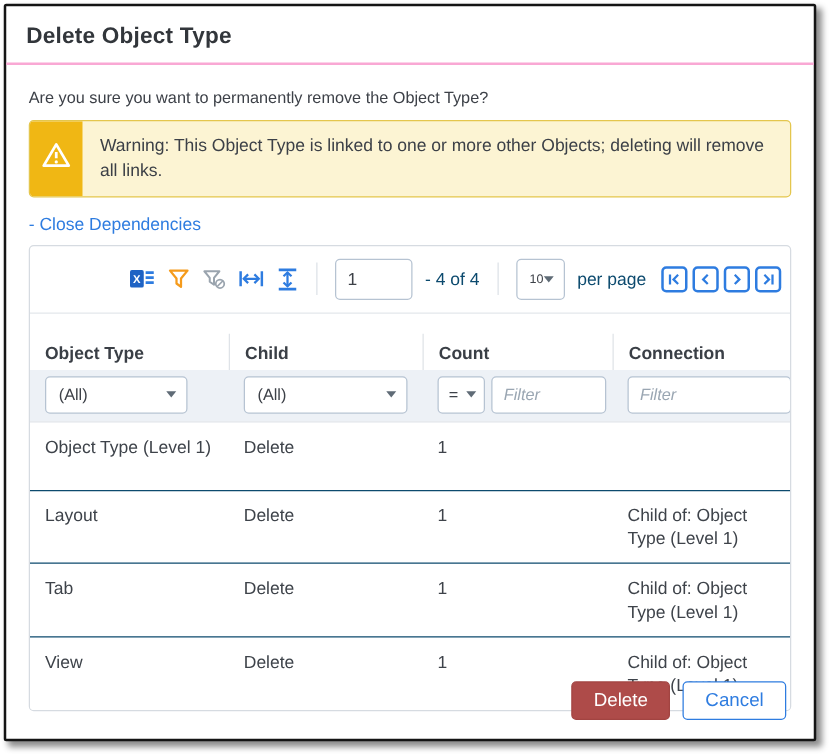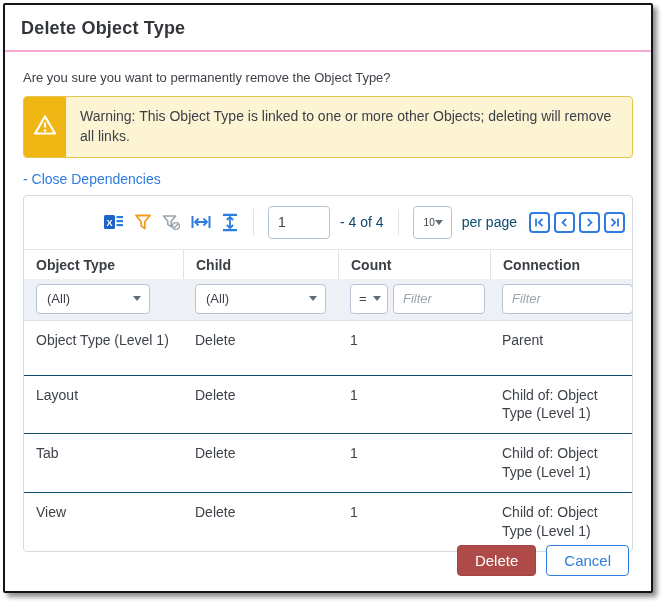--- a/index.html
+++ b/index.html
@@ -29,21 +29,21 @@
   .range-text, .per-page { font-size:14px; color:#0c4a6e; white-space:nowrap; }
   .size-dd { width:64px; height:33px; border:1px solid #b6c3d2; border-radius:4px; background:#fff;
     display:flex; align-items:center; justify-content:space-between; padding:0 8px 0 10px; cursor:pointer; }
   .size-dd span { font-size:10px; color:#3d4148; }
   .caret { width:0; height:0; border-left:4px solid transparent; border-right:4px solid transparent; border-top:5px solid #5f6b76; }
   .pager { display:flex; gap:4px; margin-left:2px; }
   .pg-btn { width:21px; height:21px; border:2px solid #2e7ce0; border-radius:4px; background:#fff;
     display:flex; align-items:center; justify-content:center; cursor:pointer; padding:0; }
 
   .grid-head { display:grid; grid-template-columns:159px 155px 152px 1fr; border-top:1px solid #e3e7eb; }
-  .grid-head .hcell { padding:7px 12px 6px 12px; font-size:14px; font-weight:bold; color:#3a3f46; }
+  .grid-head .hcell { padding:7px 12px 6px 12px; font-size:14px; font-weight:bold; color:#3a3f46;margin-top:16px; }
   .grid-head .hcell + .hcell { border-left:1px solid #dfe3e8; }
 
   .filter-row { display:grid; grid-template-columns:159px 155px 152px 1fr; background:#edf1f6; padding:5px 0 6px 0; }
   .fcell { padding:0 6px 0 12px; display:flex; align-items:center; gap:5px; }
   .dd { height:30px; background:#fff; border:1px solid #b6c3d2; border-radius:4px;
     display:flex; align-items:center; justify-content:space-between; padding:0 8px 0 10px; cursor:pointer; }
   .dd span { font-size:13px; color:#3d4148; }
   .dd-wide { width:114px; }
   .dd-wide2 { width:131px; }
   .dd-op { width:38px; padding:0 6px 0 8px; flex:0 0 38px; }
@@ -201,21 +201,20 @@
         <div class="fcell">
           <input class="filter-input fi-conn" type="text" placeholder="Filter" style="">
         </div>
       </div>
 
       <div class="grid-rows">
         <div class="grow">
           <div class="cell">Object Type (Level 1)</div>
           <div class="cell">Delete</div>
           <div class="cell">1</div>
-          <div class="cell">Parent</div>
         </div>
         <div class="grow">
           <div class="cell">Layout</div>
           <div class="cell">Delete</div>
           <div class="cell">1</div>
           <div class="cell">Child of: Object Type (Level 1)</div>
         </div>
         <div class="grow">
           <div class="cell">Tab</div>
           <div class="cell">Delete</div>

